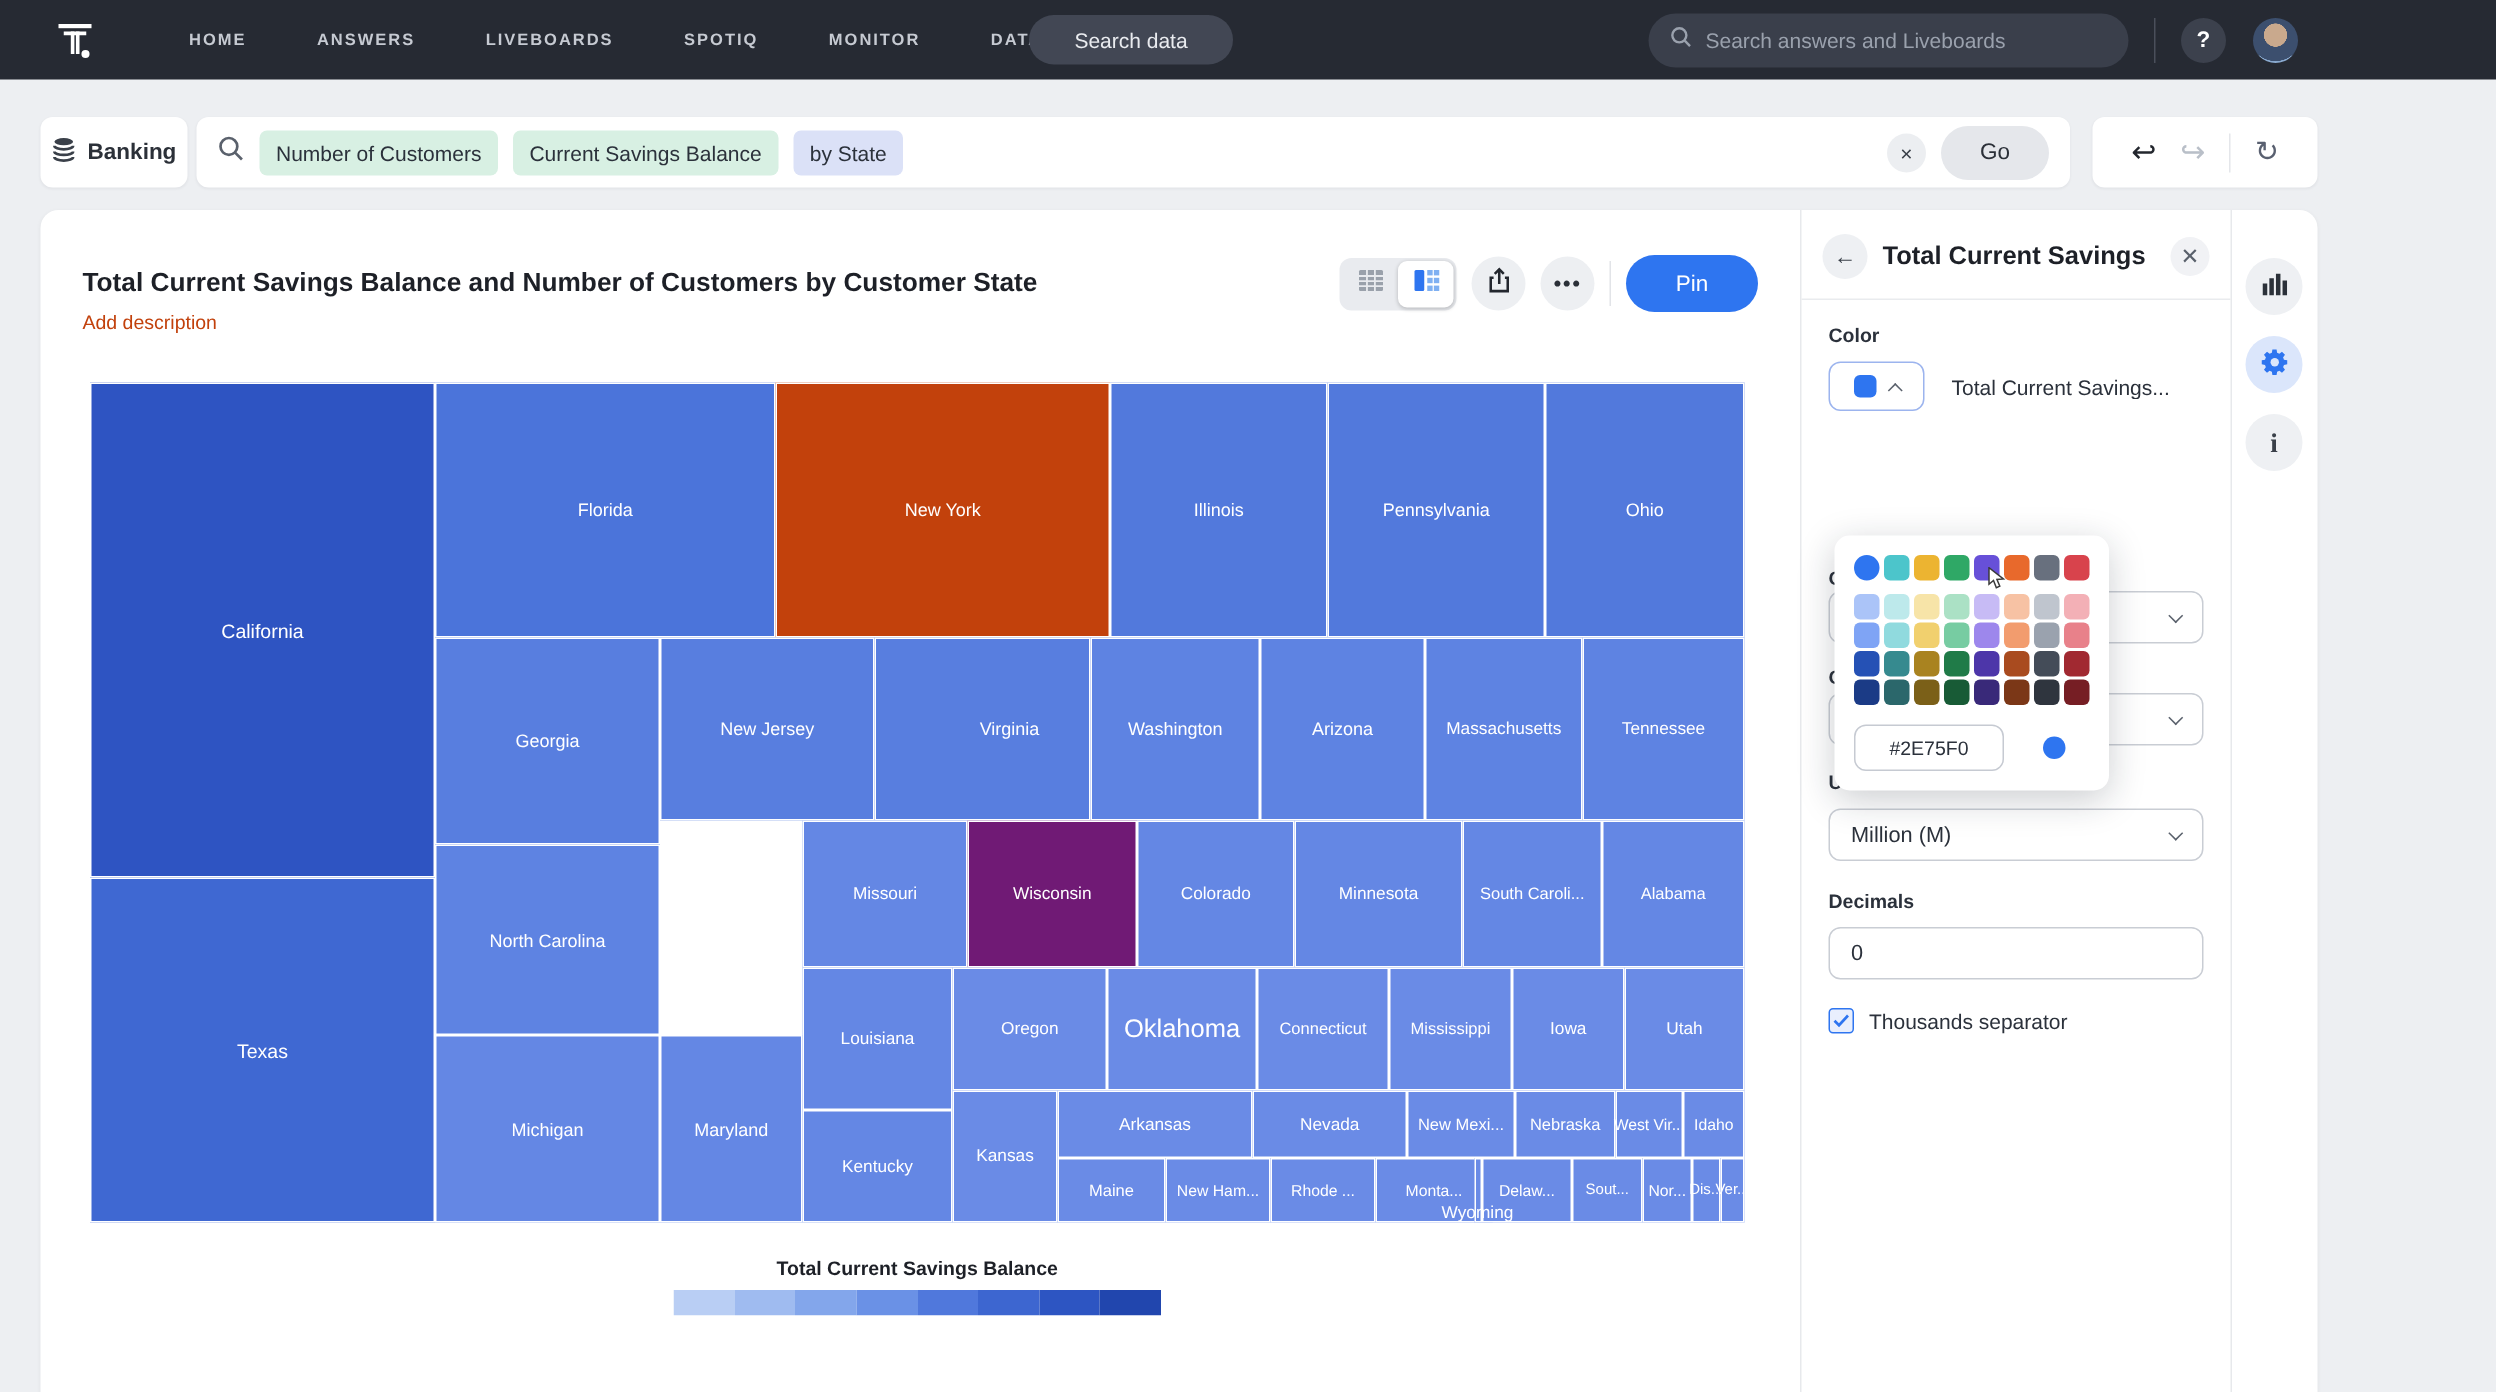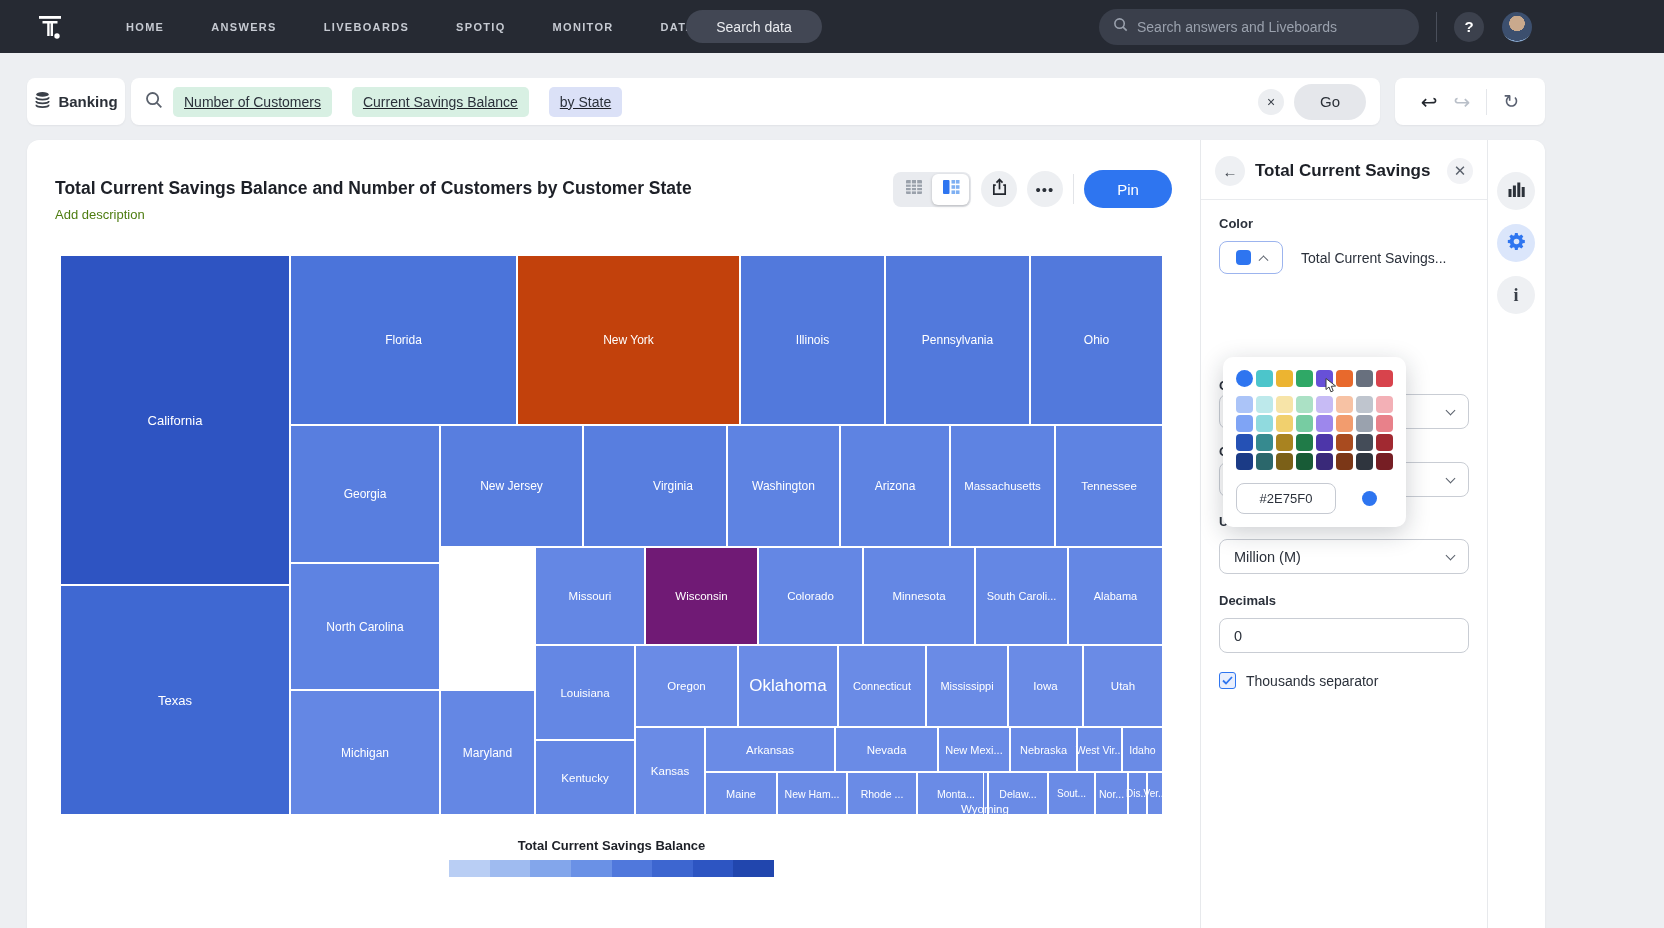--- a/index.html
+++ b/index.html
@@ -41,21 +41,21 @@
   .hist { width:150px; display:flex; align-items:center; justify-content:center; gap:16px; margin-left:9px; }
   .hicon { font-size:20px; line-height:1; cursor:pointer; }
   .hist .undo { color:#23272e; } .hist .redo { color:#b9bfc8; } .hist .refresh { color:#596070; font-size:19px; }
   .hdiv { width:1px; height:26px; background:#e4e6ea; }
 
   
   .workspace { position:absolute; left:27px; top:140px; width:1518px; height:800px; background:#fff;
                border-radius:12px 12px 0 0; display:flex; box-shadow:0 1px 3px rgba(30,35,48,.05); }
   .chart-area { width:1173px; position:relative; }
   .a-title { position:absolute; left:28px; top:38px; font-size:17.5px; font-weight:700; }
-  .a-desc { position:absolute; left:28px; top:67px; font-size:13px; color:#4d7c0f; cursor:pointer; }
+  .a-desc { position:absolute; left:28px; top:67px; font-size:13px; color:#c2410c; cursor:pointer; }
   .toolbar { position:absolute; top:30px; right:28px; display:flex; align-items:center; gap:10px; }
   .toggle { display:flex; background:#e9ebef; border-radius:8px; padding:2px; }
   .tseg { width:37px; height:31px; display:flex; align-items:center; justify-content:center; border-radius:6px; cursor:pointer; }
   .tseg.sel { background:#fff; box-shadow:0 1px 3px rgba(0,0,0,.22); }
   .circ { width:36px; height:36px; border-radius:50%; background:#edeff2; display:flex; align-items:center;
           justify-content:center; color:#2b3038; }
   .more-dots { font-size:15px; letter-spacing:1px; color:#2b3038; }
   .tb-div { width:1px; height:30px; background:#e2e4e8; }
   .pin { width:88px; height:38px; border-radius:19px; background:#2E75F0; color:#fff; font-size:15px; }
 
@@ -173,21 +173,21 @@
     </span>
     <span>Banking</span>
   </div>
   <div class="card qbar">
     <span>
       <svg width="18" height="18" viewBox="0 0 18 18">
           <circle cx="7.6" cy="7.6" r="5.6" fill="none" stroke="#5a616c" stroke-width="1.8"></circle>
           <line x1="11.9" y1="11.9" x2="16.3" y2="16.3" stroke="#5a616c" stroke-width="1.8"></line>
         </svg>
     </span>
-    <div id="tokens" style="display:flex;gap:20px;text-decoration:underline;">
+    <div id="tokens" style="display:flex;gap:10px;">
         <div class="token measure">Number of Customers</div>
         <div class="token measure">Current Savings Balance</div>
         <div class="token attribute">by State</div>
       </div>
     <div class="qspacer"></div>
     <button class="clear">×</button>
     <button class="go">Go</button>
   </div>
   <div class="card hist">
     <span class="hicon undo">↩</span>

